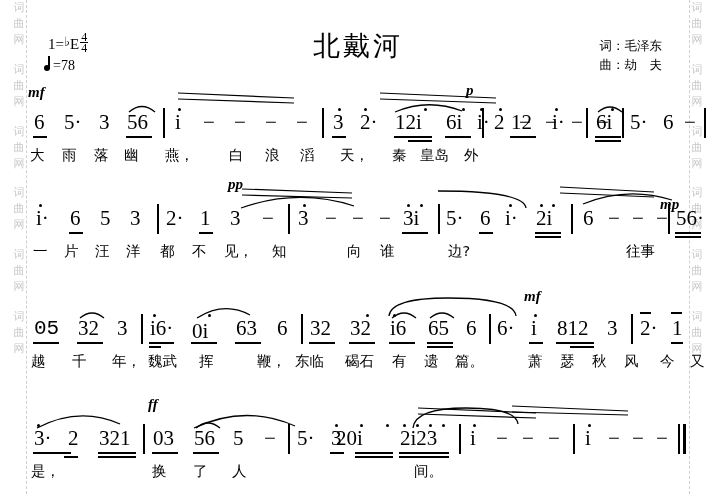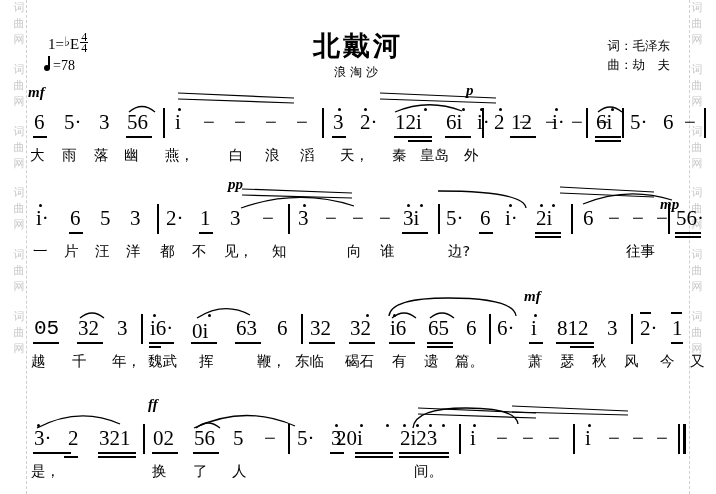--- a/index.html
+++ b/index.html
@@ -29,29 +29,29 @@
     position:absolute;top:0;bottom:0;width:0;
     border-left:1px dashed #cfcfcf;
   }
   .wm-dash.left{left:26px;}
   .wm-dash.right{right:26px;}
 
   
   .title{
     position:absolute;left:0;right:0;top:28px;text-align:center;
     font-family:"DejaVu Sans",sans-serif;
-    font-size:27px;font-weight:700;letter-spacing:3px;color:#000;
+    font-size:27px;font-weight:400;letter-spacing:3px;color:#000;
   }
   .subtitle{
     position:absolute;left:0;right:0;top:64px;text-align:center;
     font-family:"DejaVu Sans",sans-serif;
     font-size:12px;letter-spacing:4px;color:#000;
   }
   .credits{
-    position:absolute;right:46px;top:36px;
+    position:absolute;right:54px;top:36px;
     font-family:"DejaVu Sans",sans-serif;
     font-size:12.5px;line-height:19px;color:#000;text-align:left;
   }
 
   
   .keysig{
     position:absolute;left:48px;top:32px;
     font-size:15px;color:#000;
     font-family:"Liberation Serif",serif;
   }
@@ -193,21 +193,20 @@
         <span>网</span>
       </div>
       <div class="wm-block">
         <span>词</span>
         <span>曲</span>
         <span>网</span>
       </div>
     </div>
 
   <div class="title">北戴河</div>
-  <div class="subtitle">浪淘沙</div>
 
   <div class="credits">
     <div>词：毛泽东</div>
     <div>曲：劫　夫</div>
   </div>
 
   <div class="keysig">
     <span>1=</span><span class="flat">♭</span><span>E</span><span class="frac"><span class="num">4</span><span class="den">4</span></span>
   </div>
 
@@ -486,21 +485,21 @@
       <div class="beam" style="left:33px;top:30px;width:38px;"></div>
       <div class="n" style="left:68px;top:6px;">2</div>
       <div class="beam" style="left:64px;top:34px;width:14px;"></div>
       <div class="n" style="left:99px;top:6px;">321</div>
       <div class="beam" style="left:98px;top:30px;width:38px;"></div>
       <div class="beam" style="left:98px;top:34px;width:38px;"></div>
       <div class="bar" style="left:143px;top:2px;"></div>
 
       <div class="dyn" style="left:148px;top:-26px;">ff</div>
 
-      <div class="n" style="left:153px;top:6px;">02</div>
+      <div class="n" style="left:153px;top:6px;">03</div>
       <div class="beam" style="left:152px;top:30px;width:26px;"></div>
       <div class="n" style="left:194px;top:6px;">56</div>
       <div class="beam" style="left:193px;top:30px;width:26px;"></div>
       <svg class="arc" style="left:195px;top:-3px;width:26px;height:11px;">
           <path d="M1 9 Q13 -1 25 9"></path>
         </svg>
       <div class="n" style="left:233px;top:6px;">5</div>
       <div class="dash" style="left:264px;top:6px;">−</div>
       <div class="bar" style="left:288px;top:2px;"></div>
 

